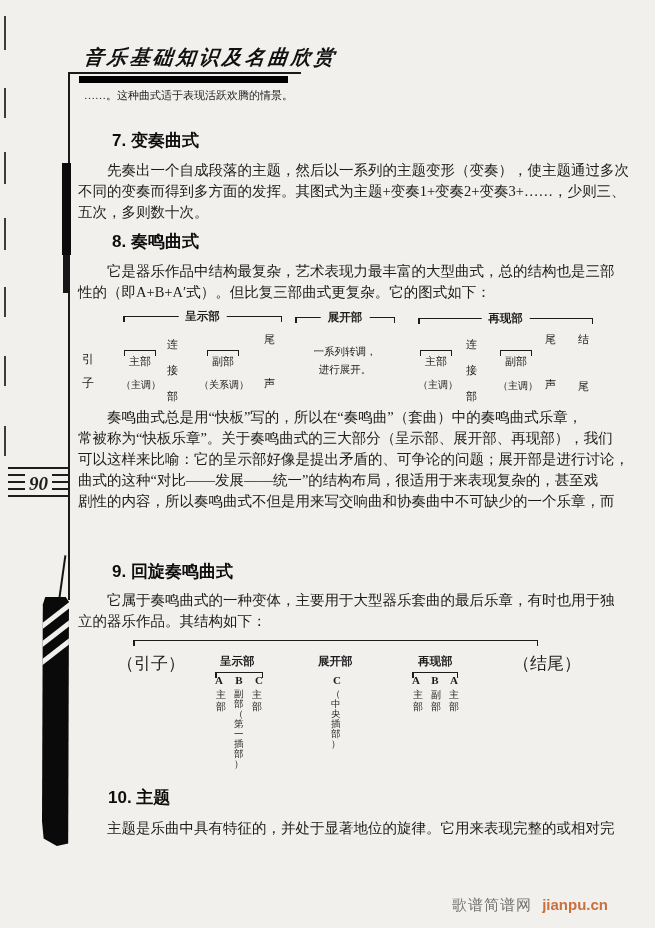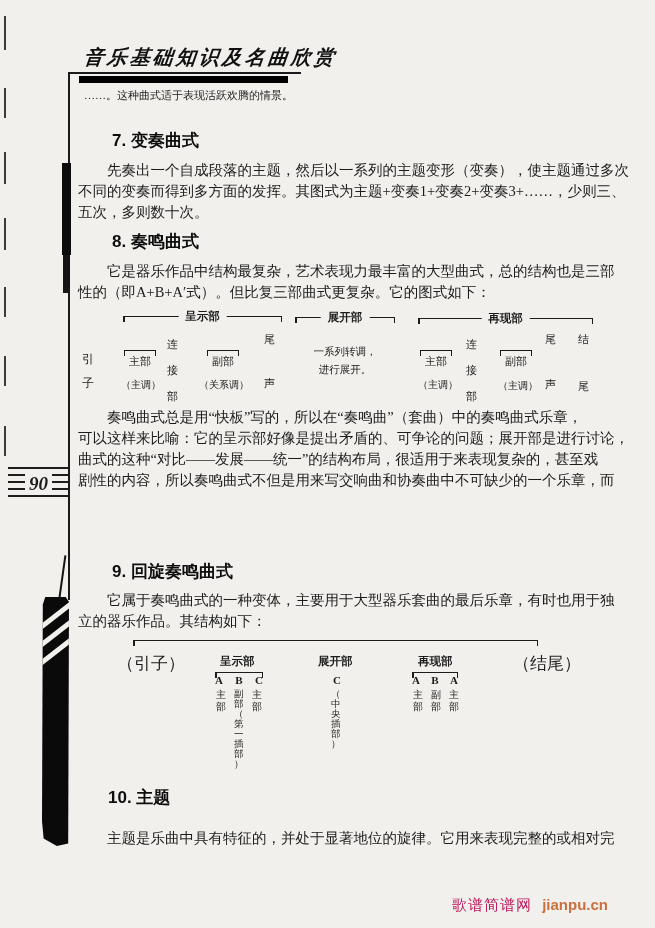--- a/index.html
+++ b/index.html
@@ -158,20 +158,21 @@
       <div>声</div>
     </div>
   <div class="vtext vsplit" style="left:503px;top:27px;height:62px;">
       <div>结</div>
       <div>尾</div>
     </div>
 </div>
 
 <div class="para" style="top:407px;">
     <div>　　奏鸣曲式总是用“快板”写的，所以在“奏鸣曲”（套曲）中的奏鸣曲式乐章，</div>
+    <div>常被称为“快板乐章”。关于奏鸣曲式的三大部分（呈示部、展开部、再现部），我们</div>
     <div>可以这样来比喻：它的呈示部好像是提出矛盾的、可争论的问题；展开部是进行讨论，</div>
     <div>曲式的这种“对比——发展——统一”的结构布局，很适用于来表现复杂的，甚至戏</div>
     <div>剧性的内容，所以奏鸣曲式不但是用来写交响曲和协奏曲中不可缺少的一个乐章，而</div>
   </div>
 
 <div class="h-num" style="left:112px;top:560px;">9. 回旋奏鸣曲式</div>
 <div class="para" style="top:590px;">
     <div>　　它属于奏鸣曲式的一种变体，主要用于大型器乐套曲的最后乐章，有时也用于独</div>
     <div>立的器乐作品。其结构如下：</div>
   </div>
@@ -235,20 +236,20 @@
       <div>副</div>
       <div>部</div>
     </div>
   <div class="vtext vcol" style="left:344px;top:53px;">
       <div>主</div>
       <div>部</div>
     </div>
 </div>
 
 <div class="h-num" style="left:108px;top:786px;">10. 主题</div>
-<div class="para" style="top:818px;margin-top:10px;">
+<div class="para" style="top:818px;">
     <div>　　主题是乐曲中具有特征的，并处于显著地位的旋律。它用来表现完整的或相对完</div>
   </div>
 
 <div class="watermark">
-  <span class="site" style="color: #be185d;">歌谱简谱网</span>
+  <span class="site" style="color: #737373;">歌谱简谱网</span>
   <span class="url" style="color: rgb(201, 112, 63);">jianpu.cn</span>
 </div>
 
 </body></html>

